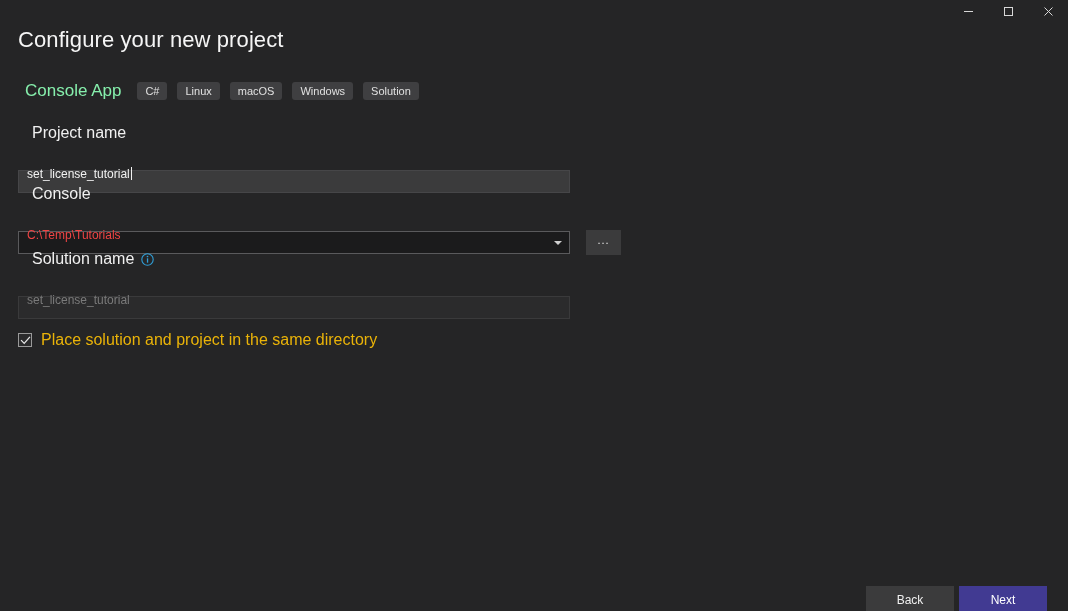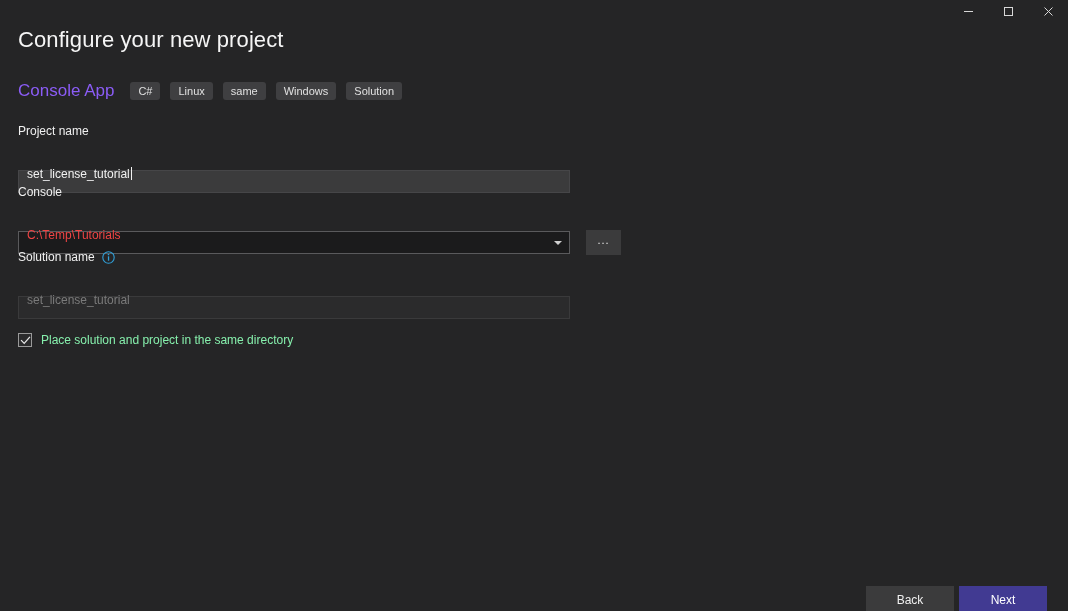--- a/index.html
+++ b/index.html
@@ -64,43 +64,44 @@
     position: absolute;
     left: 18px;
     top: 56px;
     display: flex;
     align-items: center;
     height: 26px;
   }
   #template-name {
     font-size: 17px;
     font-weight: 400;
-    color: #8b5cf6;
+    color: #86efac;
     white-space: nowrap;
     margin-right: 16px;
+    margin-left: 7px;
   }
   .tag {
     display: inline-flex;
     align-items: center;
     justify-content: center;
     height: 18px;
     padding: 0 8px;
     margin-right: 10px;
     background: #3f3f41;
     color: #e0e0e0;
     font-size: 11px;
     border-radius: 3px;
     white-space: nowrap;
   }
 
   
   .field-label {
     position: absolute;
-    left: 18px;
-    font-size: 12px;
+    left: 32px;
+    font-size: 16px;
     color: #f0f0f0;
     white-space: nowrap;
     display: flex;
     align-items: center;
   }
   #label-project-name { top: 102px; }
   #label-location     { top: 163px; }
   #label-solution     { top: 228px; }
 
   .info-icon {
@@ -194,22 +195,22 @@
     height: 14px;
     background: #2b2b2c;
     border: 1px solid #9a9a9a;
     display: flex;
     align-items: center;
     justify-content: center;
     margin-right: 9px;
     flex: none;
   }
   #checkbox-label {
-    font-size: 12px;
-    color: #86efac;
+    font-size: 16px;
+    color: #eab308;
     white-space: nowrap;
   }
 
   
   .footer-btn {
     position: absolute;
     top: 564px;
     width: 88px;
     height: 27px;
     border: none;
@@ -260,21 +261,21 @@
 </div>
 
 <div id="page">
 
   <div id="page-title">Configure your new project</div>
 
   <div id="template-row">
     <span id="template-name">Console App</span>
     <span class="tag">C#</span>
     <span class="tag">Linux</span>
-    <span class="tag">same</span>
+    <span class="tag">macOS</span>
     <span class="tag">Windows</span>
     <span class="tag">Solution</span>
   </div>
 
   <div class="field-label" id="label-project-name">Project name</div>
   <div class="textbox" id="input-project-name">
     <span>set_license_tutorial</span>
     <span class="caret"></span>
   </div>
 

